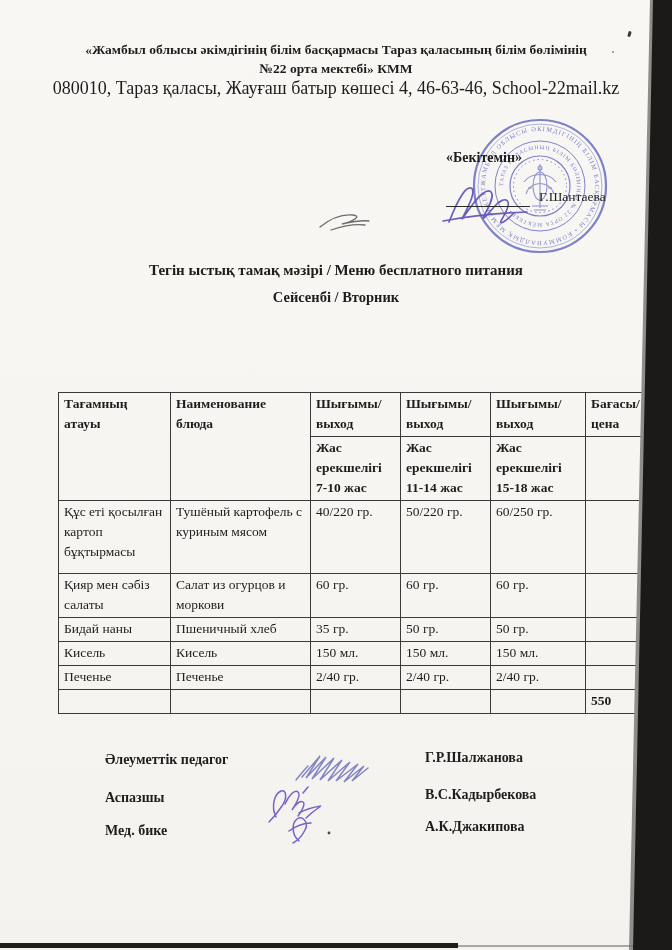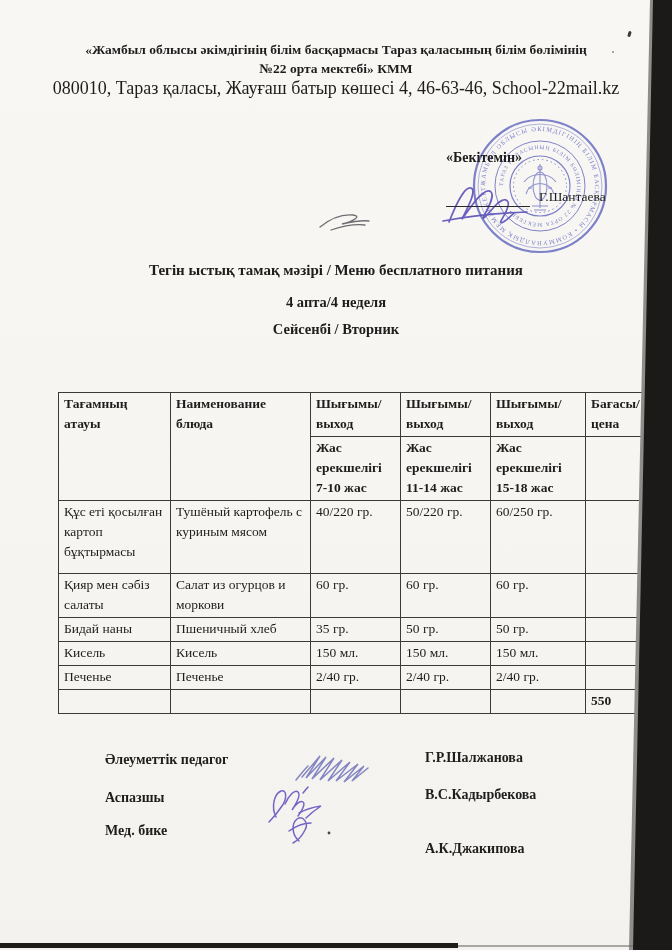--- a/index.html
+++ b/index.html
@@ -93,21 +93,20 @@
 <div class="abs approval">
   <div class="approve-word">«Бекітемін»</div>
   <div class="sign-line-row">
     <span class="u-line"></span>
     <span>Г.Шантаева</span>
   </div>
 </div>
 
 <div class="abs titles">
   <div class="t1">Тегін ыстық тамақ мәзірі / Меню бесплатного питания</div>
-  <div class="t2">4 апта/4 неделя</div>
   <div class="t3">Сейсенбі / Вторник</div>
 </div>
 
 <table class="menu">
   <colgroup>
       <col style="width:112px">
       <col style="width:140px">
       <col style="width:90px">
       <col style="width:90px">
       <col style="width:95px">
@@ -191,21 +190,21 @@
 </div>
 <div class="abs sig-row" style="left:105px;top:788px;">
   <span class="sig-role">Аспазшы</span>
 </div>
 <div class="abs sig-row" style="left:425px;top:785px;">
   <span class="sig-name">В.С.Кадырбекова</span>
 </div>
 <div class="abs sig-row" style="left:105px;top:821px;">
   <span class="sig-role">Мед. бике</span>
 </div>
-<div class="abs sig-row" style="left:425px;top:839px;">
+<div class="abs sig-row" style="left:425px;top:817px;">
   <span class="sig-name">А.К.Джакипова</span>
 </div>
 
 <svg class="abs ink" viewBox="0 0 672 950">
 
   <g stroke="#5a4fb8" stroke-width="1.7" fill="none" stroke-linecap="round" opacity="0.9">
     <path d="M449,222 C455,207 464,186 471,188 C477,190 468,207 463,217 C460,223 466,213 473,204 C479,196 487,188 491,192 C495,196 488,208 484,216 C481,222 488,214 494,207 C499,201 506,197 508,202 C510,207 504,215 501,221 C499,226 507,220 514,213"></path>
     <path d="M443,221 C468,216 500,213 527,212"></path>
   </g>
 

